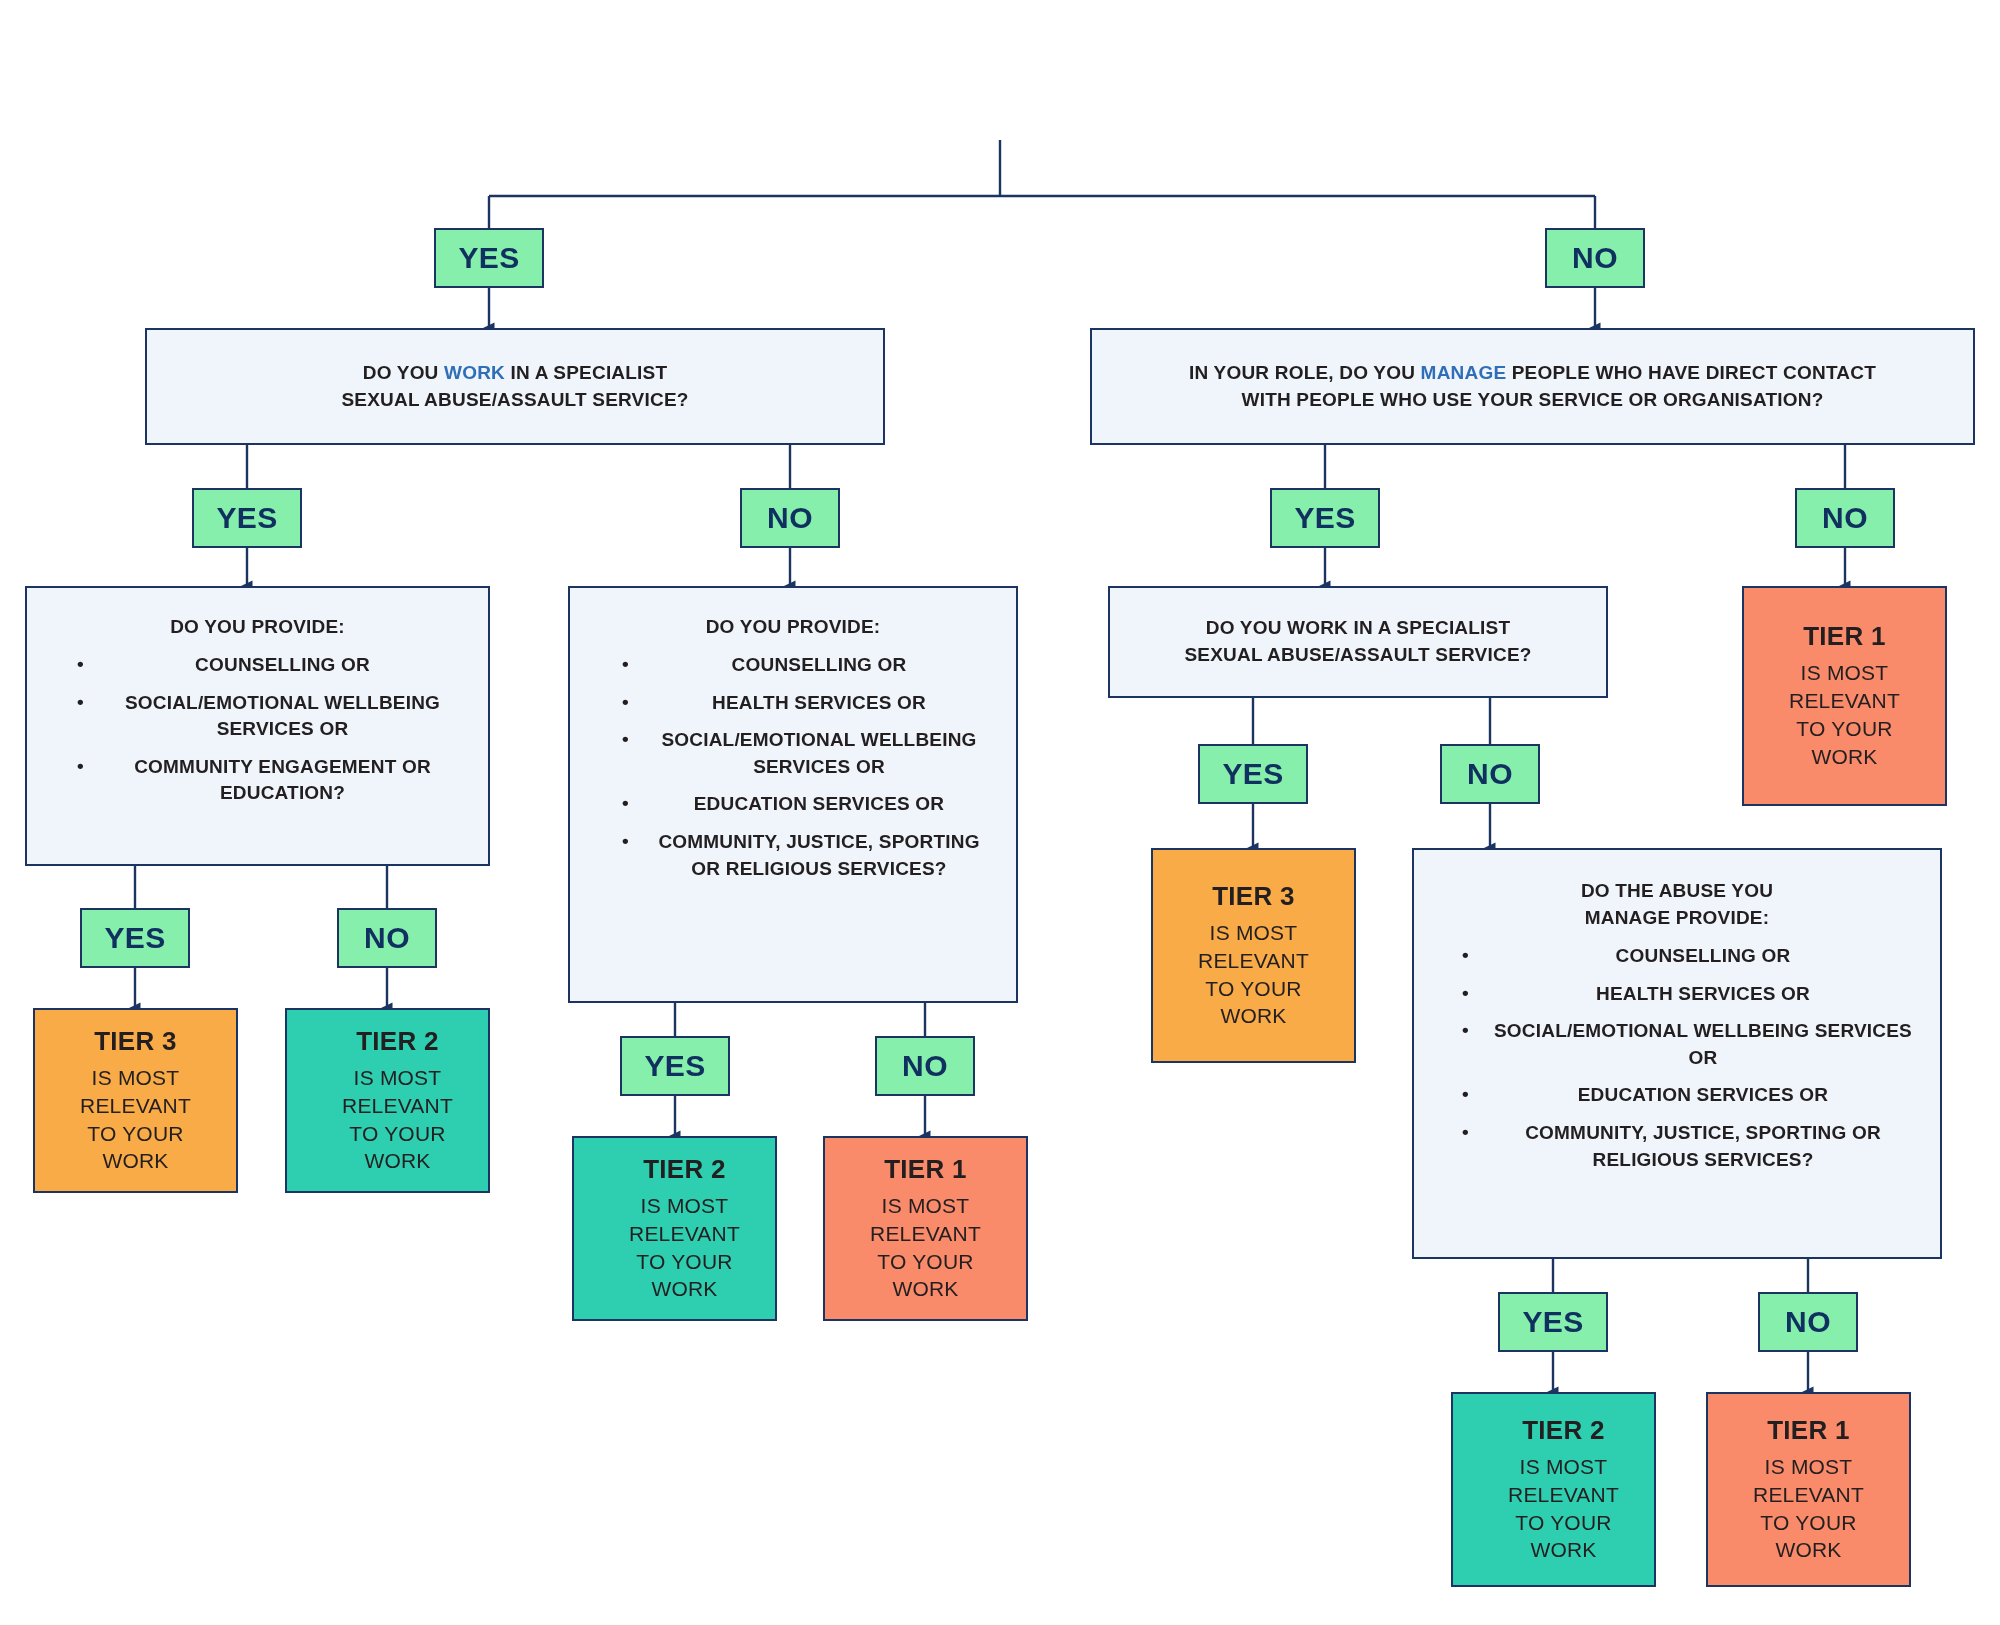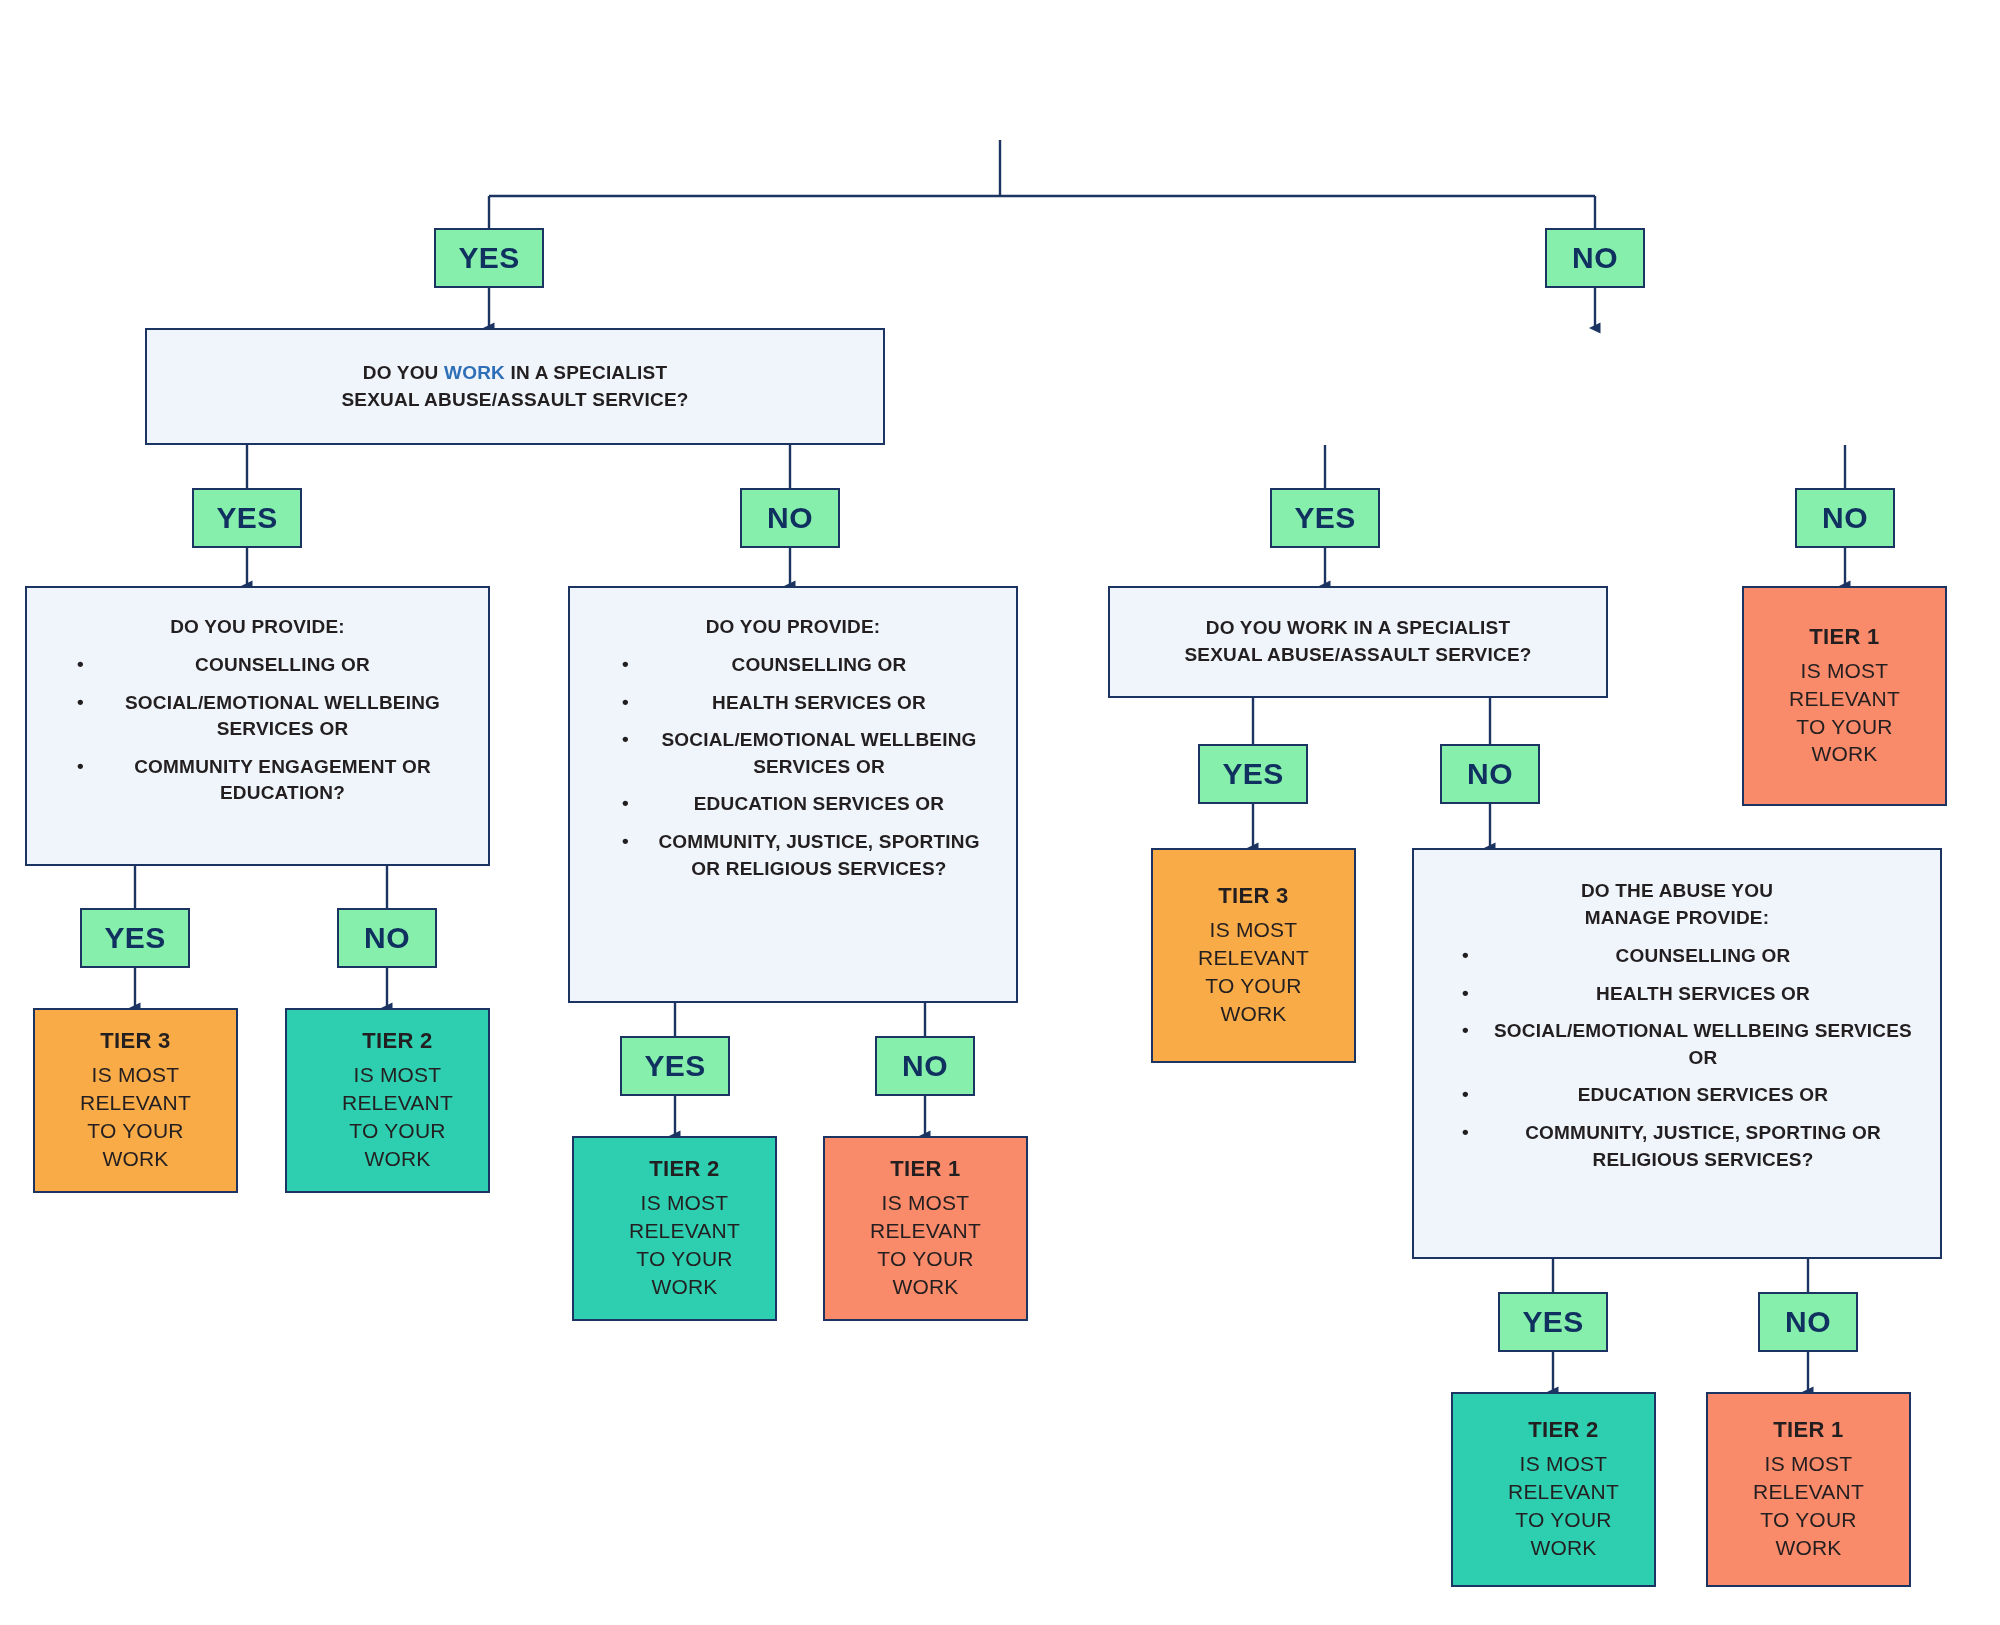--- a/index.html
+++ b/index.html
@@ -79,21 +79,21 @@
     color: #10305f;
     letter-spacing: 0.4px;
     line-height: 1;
   }
   .tier {
     align-items: center;
     text-align: center;
     color: #231f20;
   }
   .tier .tname {
-    font-size: 22px;
+    font-size: 26px;
     font-weight: bold;
     letter-spacing: 0.3px;
     margin-bottom: 7px;
   }
   .tier .tsub {
     font-size: 21px;
     font-weight: normal;
     line-height: 1.33;
     letter-spacing: 0.2px;
   }
@@ -221,20 +221,26 @@
 
   <div class="node tier tier-2" style="left:572px; top:1136px; width:205px; height:185px;">
     <div class="tname">TIER 2</div>
     <div class="tsub">IS MOST<br>RELEVANT<br>TO YOUR<br>WORK</div>
   </div>
   <div class="node tier tier-1" style="left:823px; top:1136px; width:205px; height:185px;">
     <div class="tname">TIER 1</div>
     <div class="tsub">IS MOST<br>RELEVANT<br>TO YOUR<br>WORK</div>
   </div>
 
+  <div class="node question" style="left:1090px; top:328px; width:885px; height:117px;">
+    <div class="qtitle">
+      <span>IN YOUR ROLE, DO YOU </span><span class="hl">MANAGE</span><span> PEOPLE WHO HAVE DIRECT CONTACT</span><br>
+      <span>WITH PEOPLE WHO USE YOUR SERVICE OR ORGANISATION?</span>
+    </div>
+  </div>
 
   <div class="node decision" style="left:1270px; top:488px; width:110px; height:60px;">
     <span class="dlabel">YES</span>
   </div>
   <div class="node decision" style="left:1795px; top:488px; width:100px; height:60px;">
     <span class="dlabel">NO</span>
   </div>
 
   <div class="node tier tier-1" style="left:1742px; top:586px; width:205px; height:220px;">
     <div class="tname">TIER 1</div>

